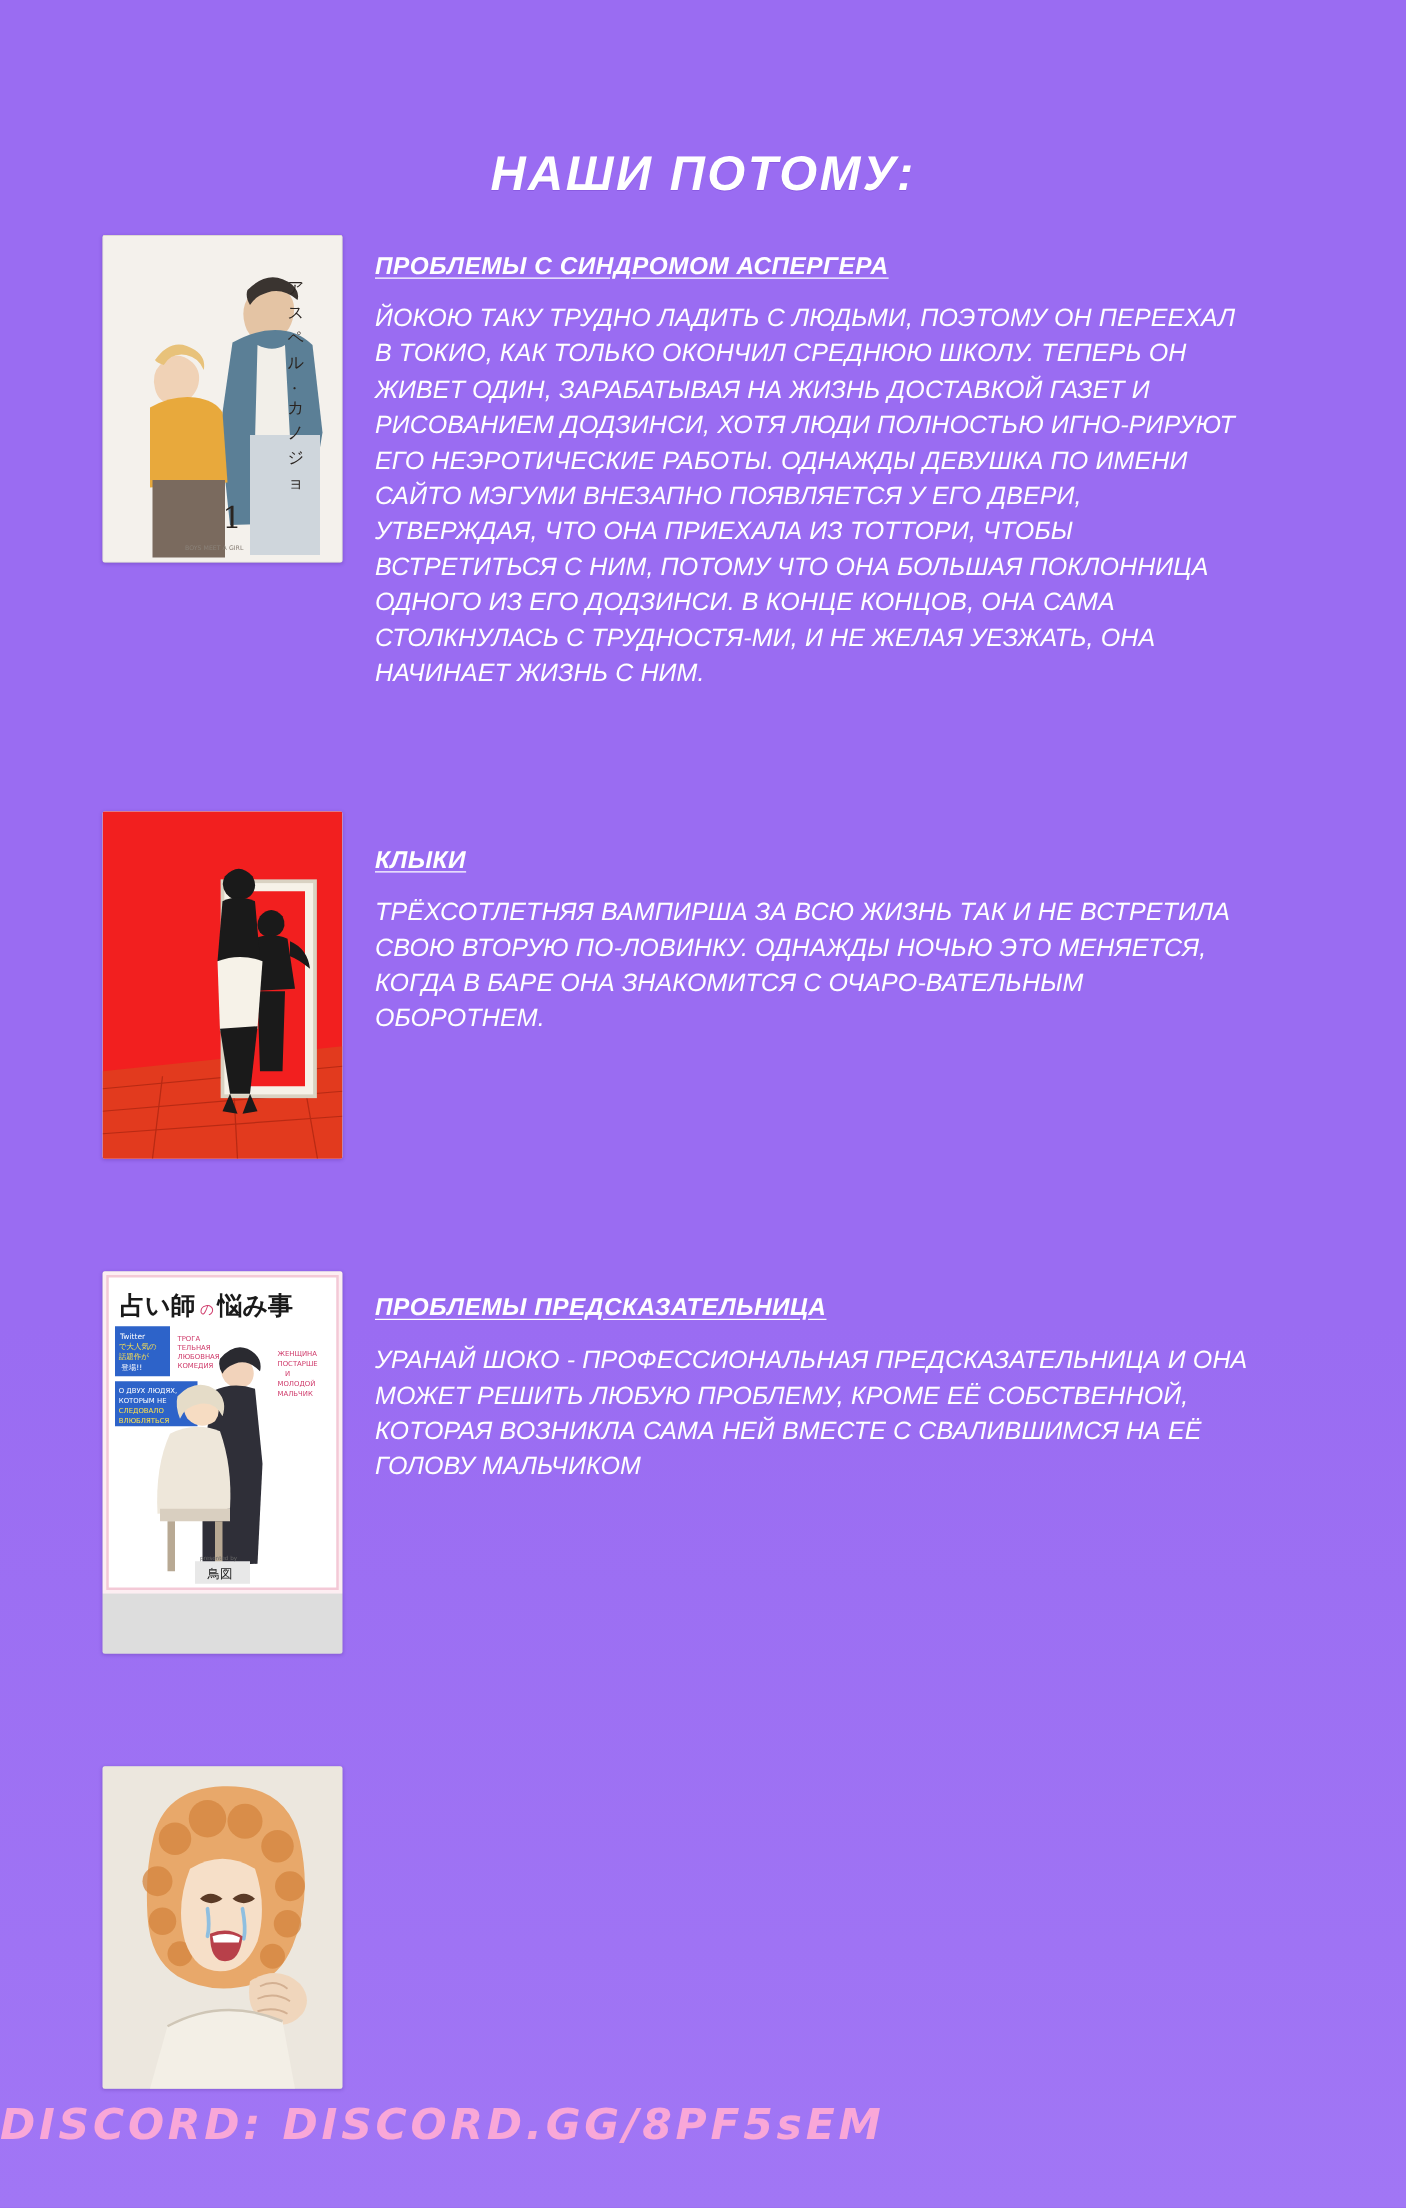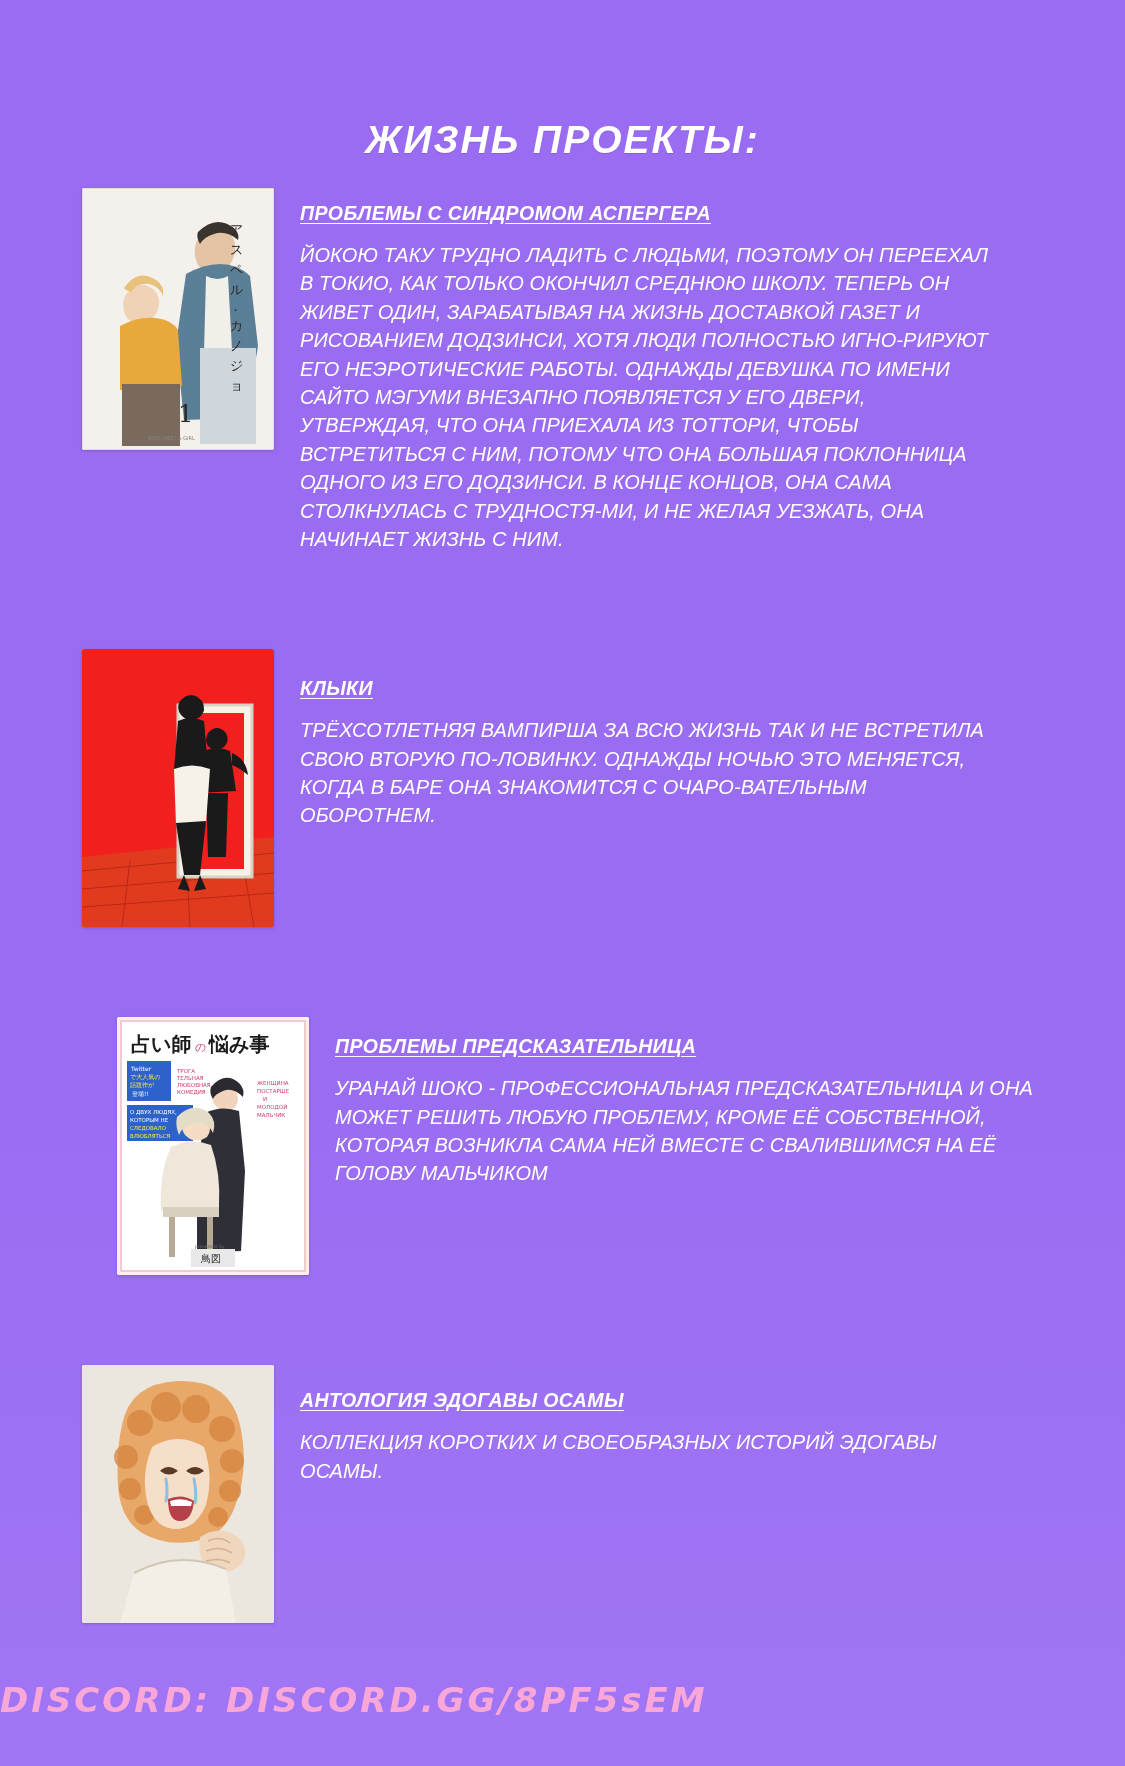--- a/index.html
+++ b/index.html
@@ -71,21 +71,21 @@
     letter-spacing: 0.1px;
     margin: 0;
     max-width: 700px;
   }
   .p1 { margin-top: 0; }
   .p2 { margin-top: 96px; }
   .p3 { margin-top: 90px; }
   .p4 { margin-top: 90px; }
   .p1 .cover { height: 262px; }
   .p2 .cover { height: 278px; }
-  .p3 .cover { height: 258px; margin-left: 35px; }
+  .p3 .cover { height: 306px; }
   .p4 .cover { height: 258px; }
   .p2 .details { padding-top: 28px; }
   .p3 .details { padding-top: 18px; }
   .p4 .details { padding-top: 24px; }
   .footer {
     position: absolute;
     left: 0;
     right: 0;
     bottom: 46px;
     text-align: left;
@@ -95,21 +95,21 @@
     font-style: italic;
     letter-spacing: 3px;
     font-family: "DejaVu Sans", sans-serif;
   }
 </style>
 </head>
 <body>
 
 <div class="page">
 
-  <h1 class="page-title">ЖИЗНЬ ПРОЕКТЫ:</h1>
+  <h1 class="page-title">НАШИ ПОТОМУ:</h1>
 
   <div class="projects">
 
     <div class="project p1">
       <div class="cover">
         <svg viewBox="0 0 192 262" preserveAspectRatio="none">
           <rect x="0" y="0" width="192" height="262" fill="#f4f1ec"></rect>
           <rect x="0" y="0" width="192" height="262" fill="none" stroke="#cfc9c2" stroke-width="1"></rect>
 
           <path d="M118 48 q14 -16 30 -2 q8 8 4 22 q-4 14 -18 16 q-16 2 -20 -12 q-4 -14 4 -24z" fill="#e4c4a4"></path>
@@ -269,23 +269,19 @@
           <g stroke="#d3b092" stroke-width="1.5" fill="none">
             <path d="M126 176 q12 -6 22 2"></path>
             <path d="M124 186 q14 -6 26 2"></path>
             <path d="M124 196 q14 -4 24 2"></path>
           </g>
 
           <path d="M52 208 q44 -24 92 -4 l10 54 -116 0z" fill="#f3efe6"></path>
           <path d="M52 208 q44 -24 92 -4" stroke="#cfc6b6" stroke-width="2" fill="none"></path>
         </svg>
       </div>
-      <div class="details">
-        <div class="proj-title">АНТОЛОГИЯ ЭДОГАВЫ ОСАМЫ</div>
-        <p class="proj-desc">КОЛЛЕКЦИЯ КОРОТКИХ И СВОЕОБРАЗНЫХ ИСТОРИЙ ЭДОГАВЫ ОСАМЫ.</p>
-      </div>
     </div>
 
   </div>
 
   <div class="footer">DISCORD: DISCORD.GG/8PF5sEM</div>
 
 </div>
 
 </body></html>

